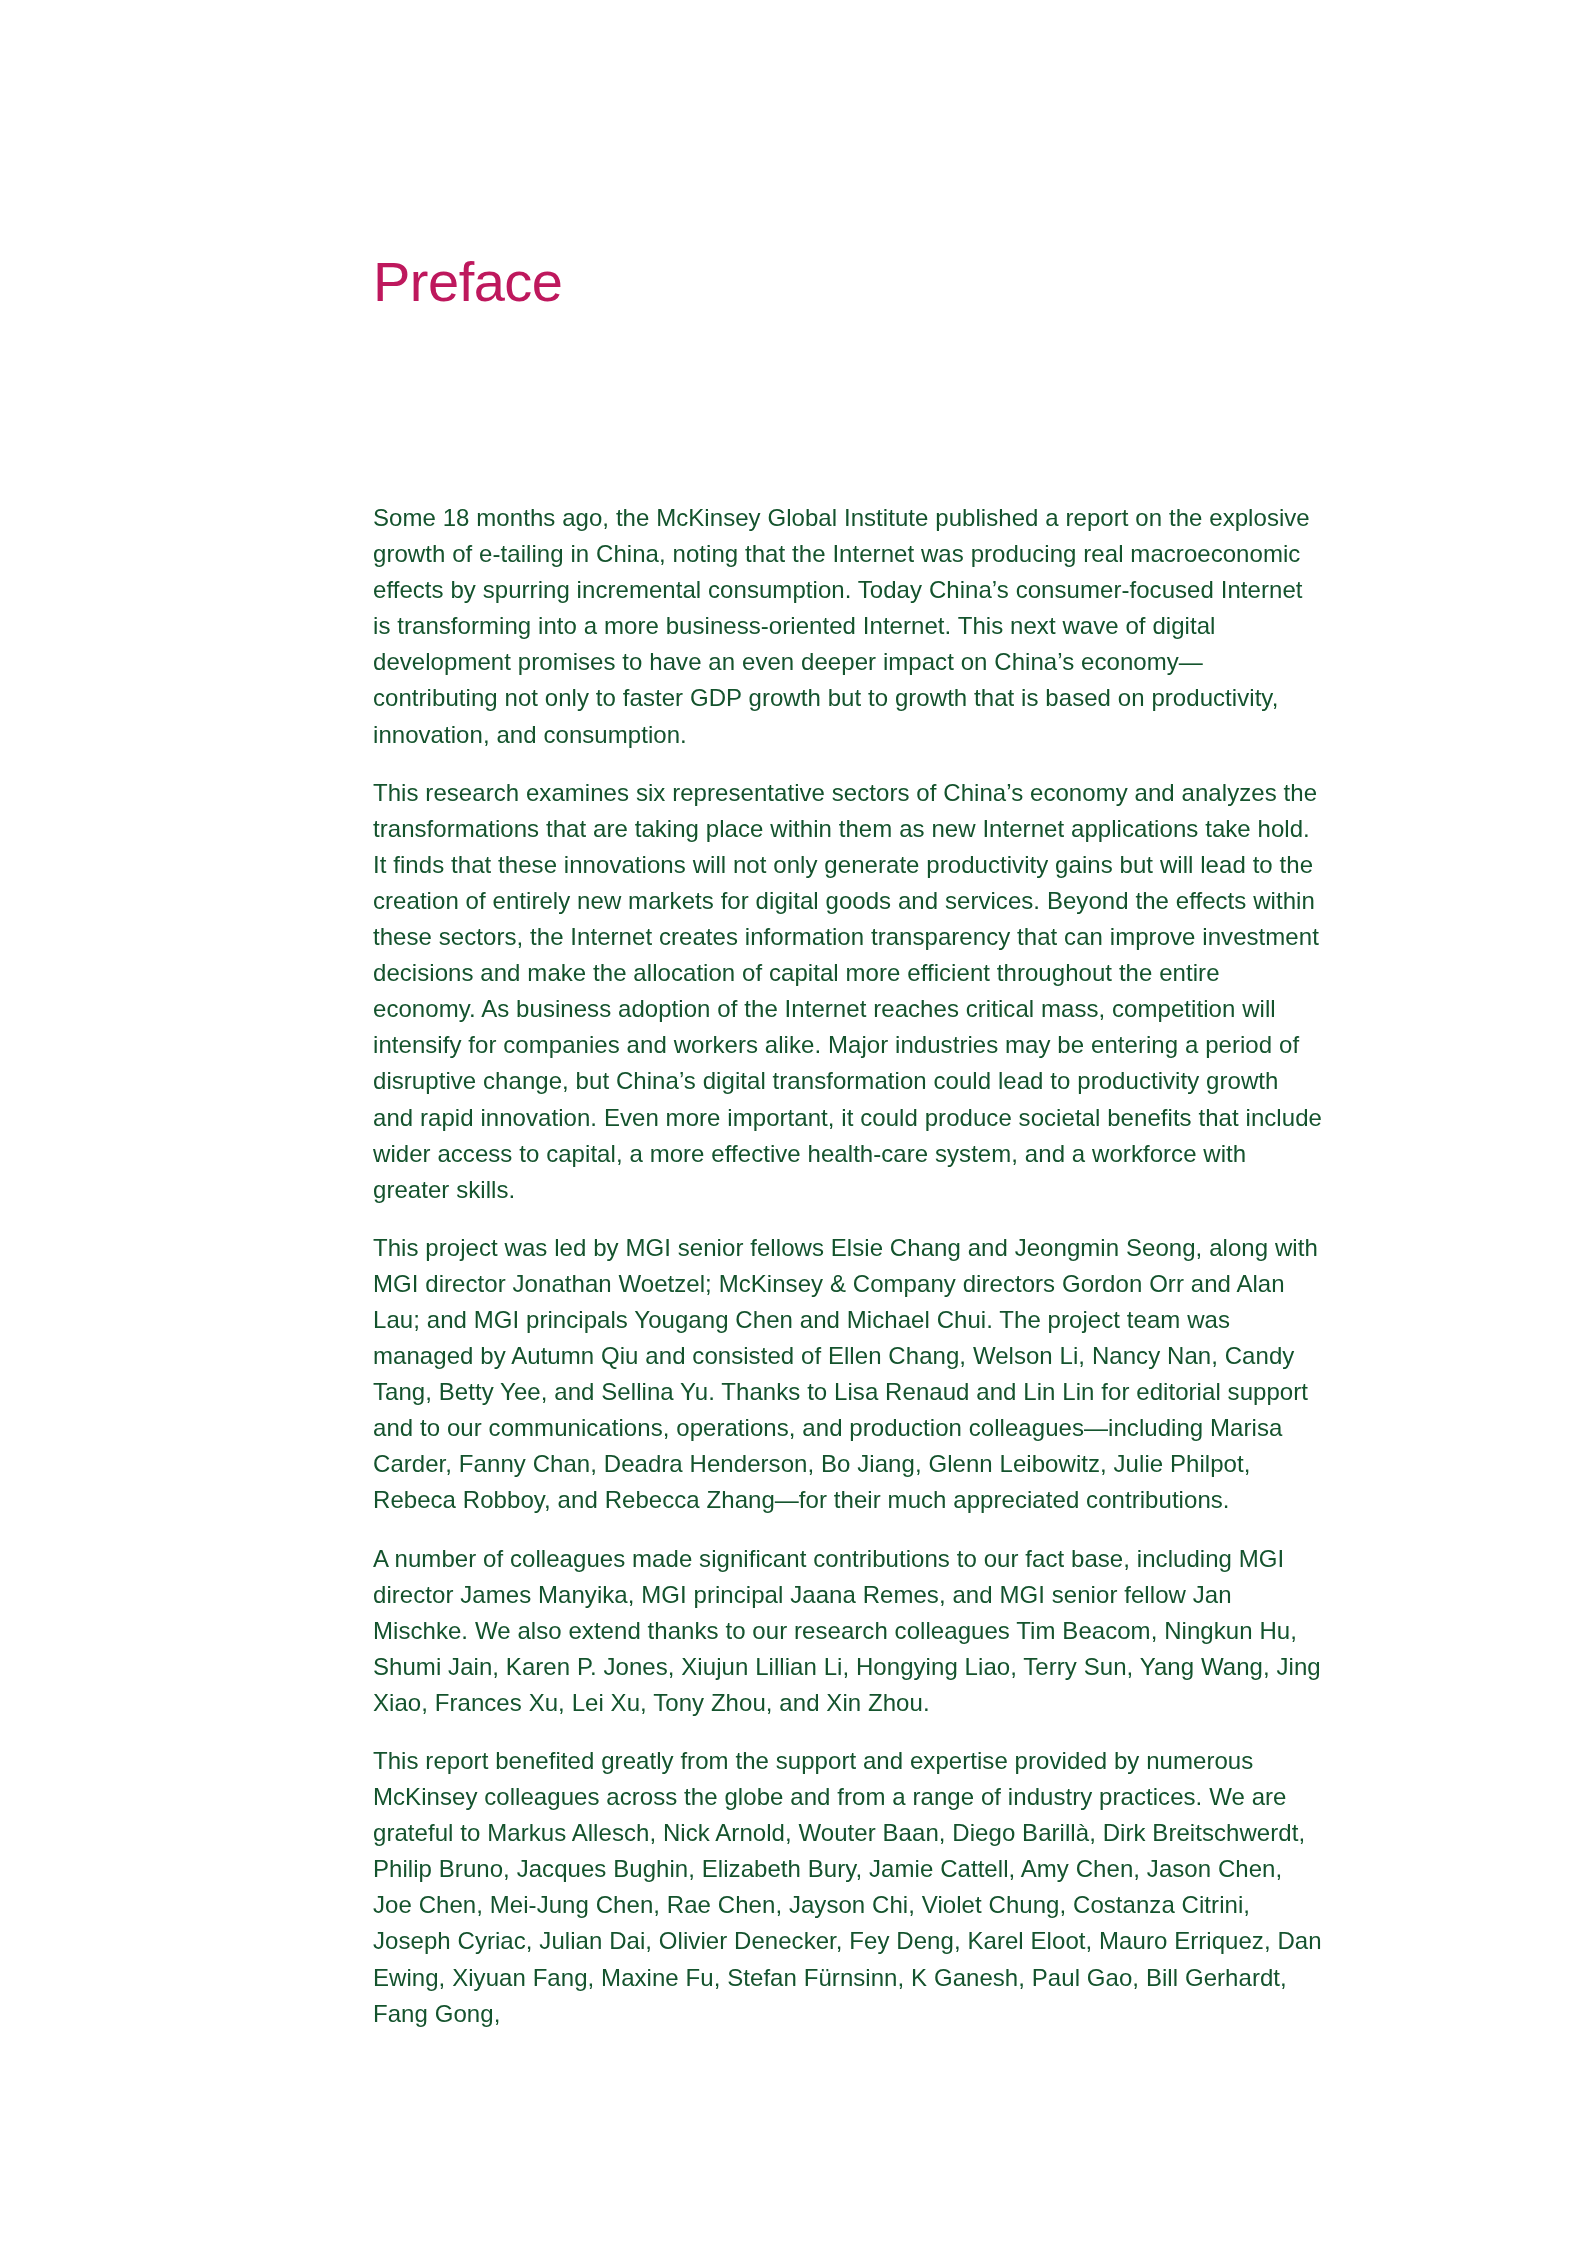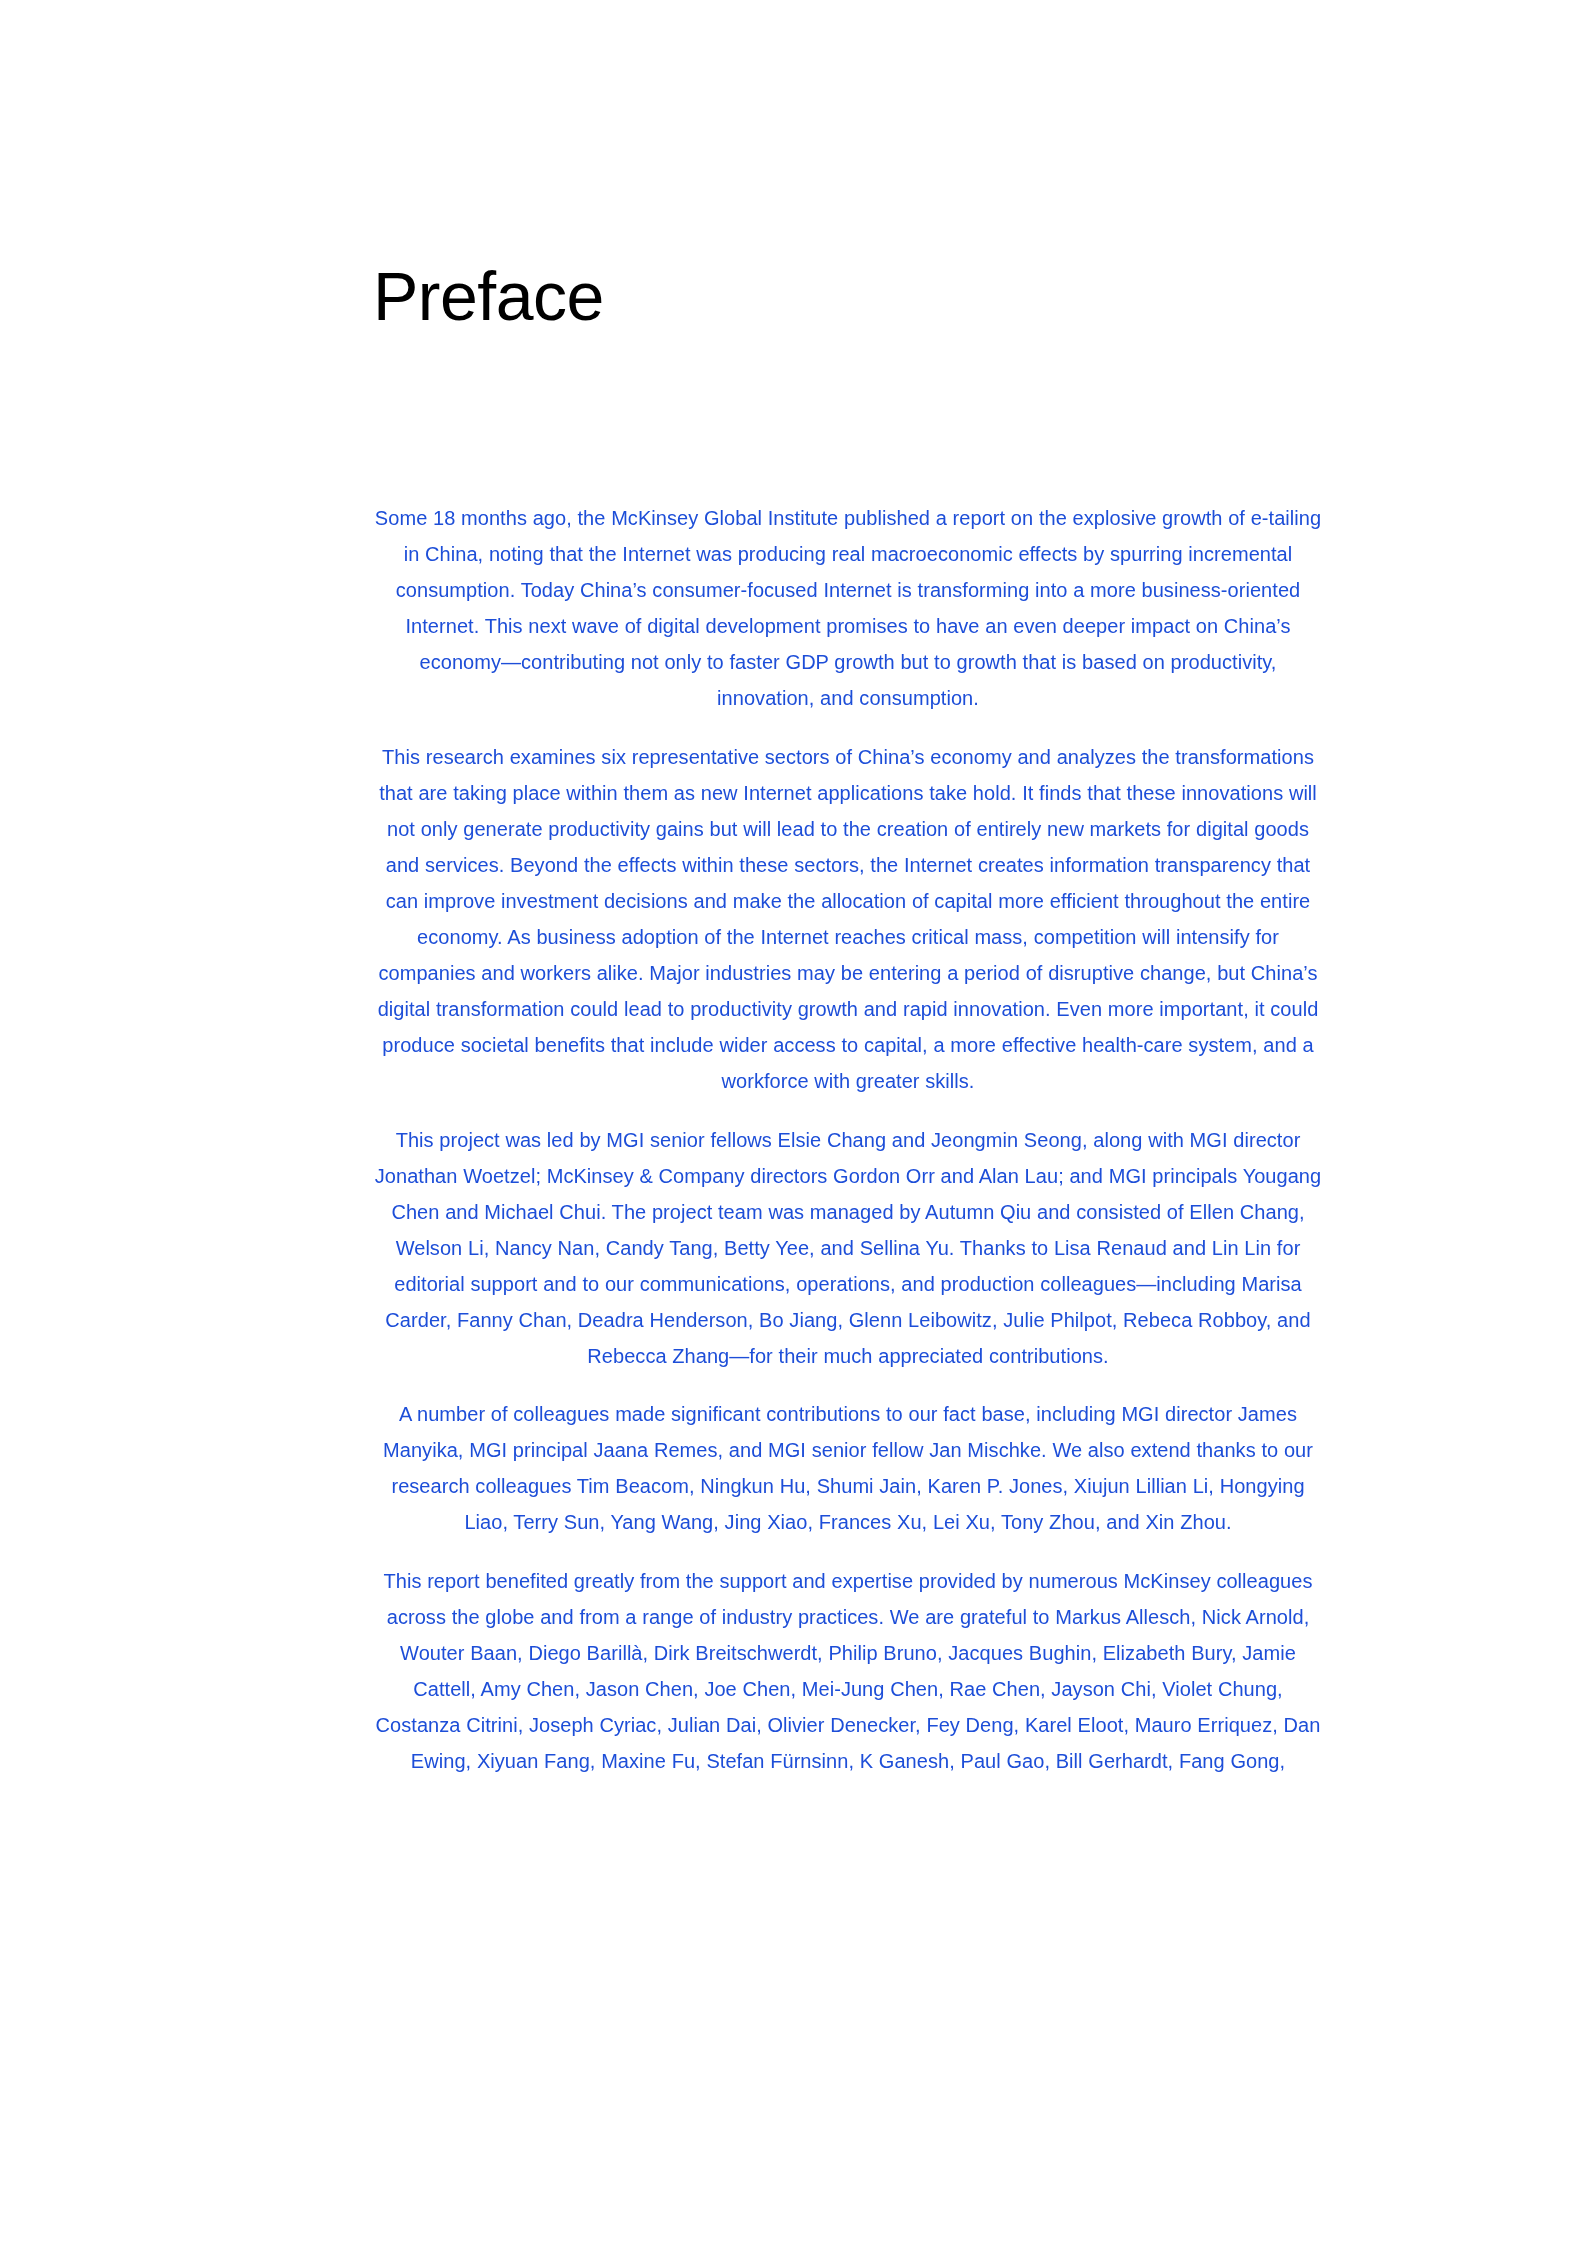--- a/index.html
+++ b/index.html
@@ -20,43 +20,43 @@
   .page {
     position: absolute;
     inset: 0;
     background: #ffffff;
   }
 
   .page-title {
     position: absolute;
     left: 373px;
     top: 216px;
-    font-size: 68px;
+    font-size: 56px;
     line-height: 1;
     font-weight: 400;
     letter-spacing: -0.5px;
-    color: #000000;
+    color: #be185d;
     white-space: nowrap;
   }
 
   .body-copy {
     position: absolute;
     left: 373px;
     top: 500px;
     width: 950px;
   }
 
   .body-copy p {
     margin: 0 0 22px 0;
-    font-size: 20px;
+    font-size: 24px;
     line-height: 36.1px;
-    color: #1d4ed8;
+    color: #14532d;
     font-weight: 400;
     letter-spacing: 0.05px;
-    text-align: center;
+    text-align: left;
     word-spacing: 0.1px;
   }
 
   .body-copy p:last-child {
     margin-bottom: 12px;
   }
 </style>
 </head>
 <body>
 

